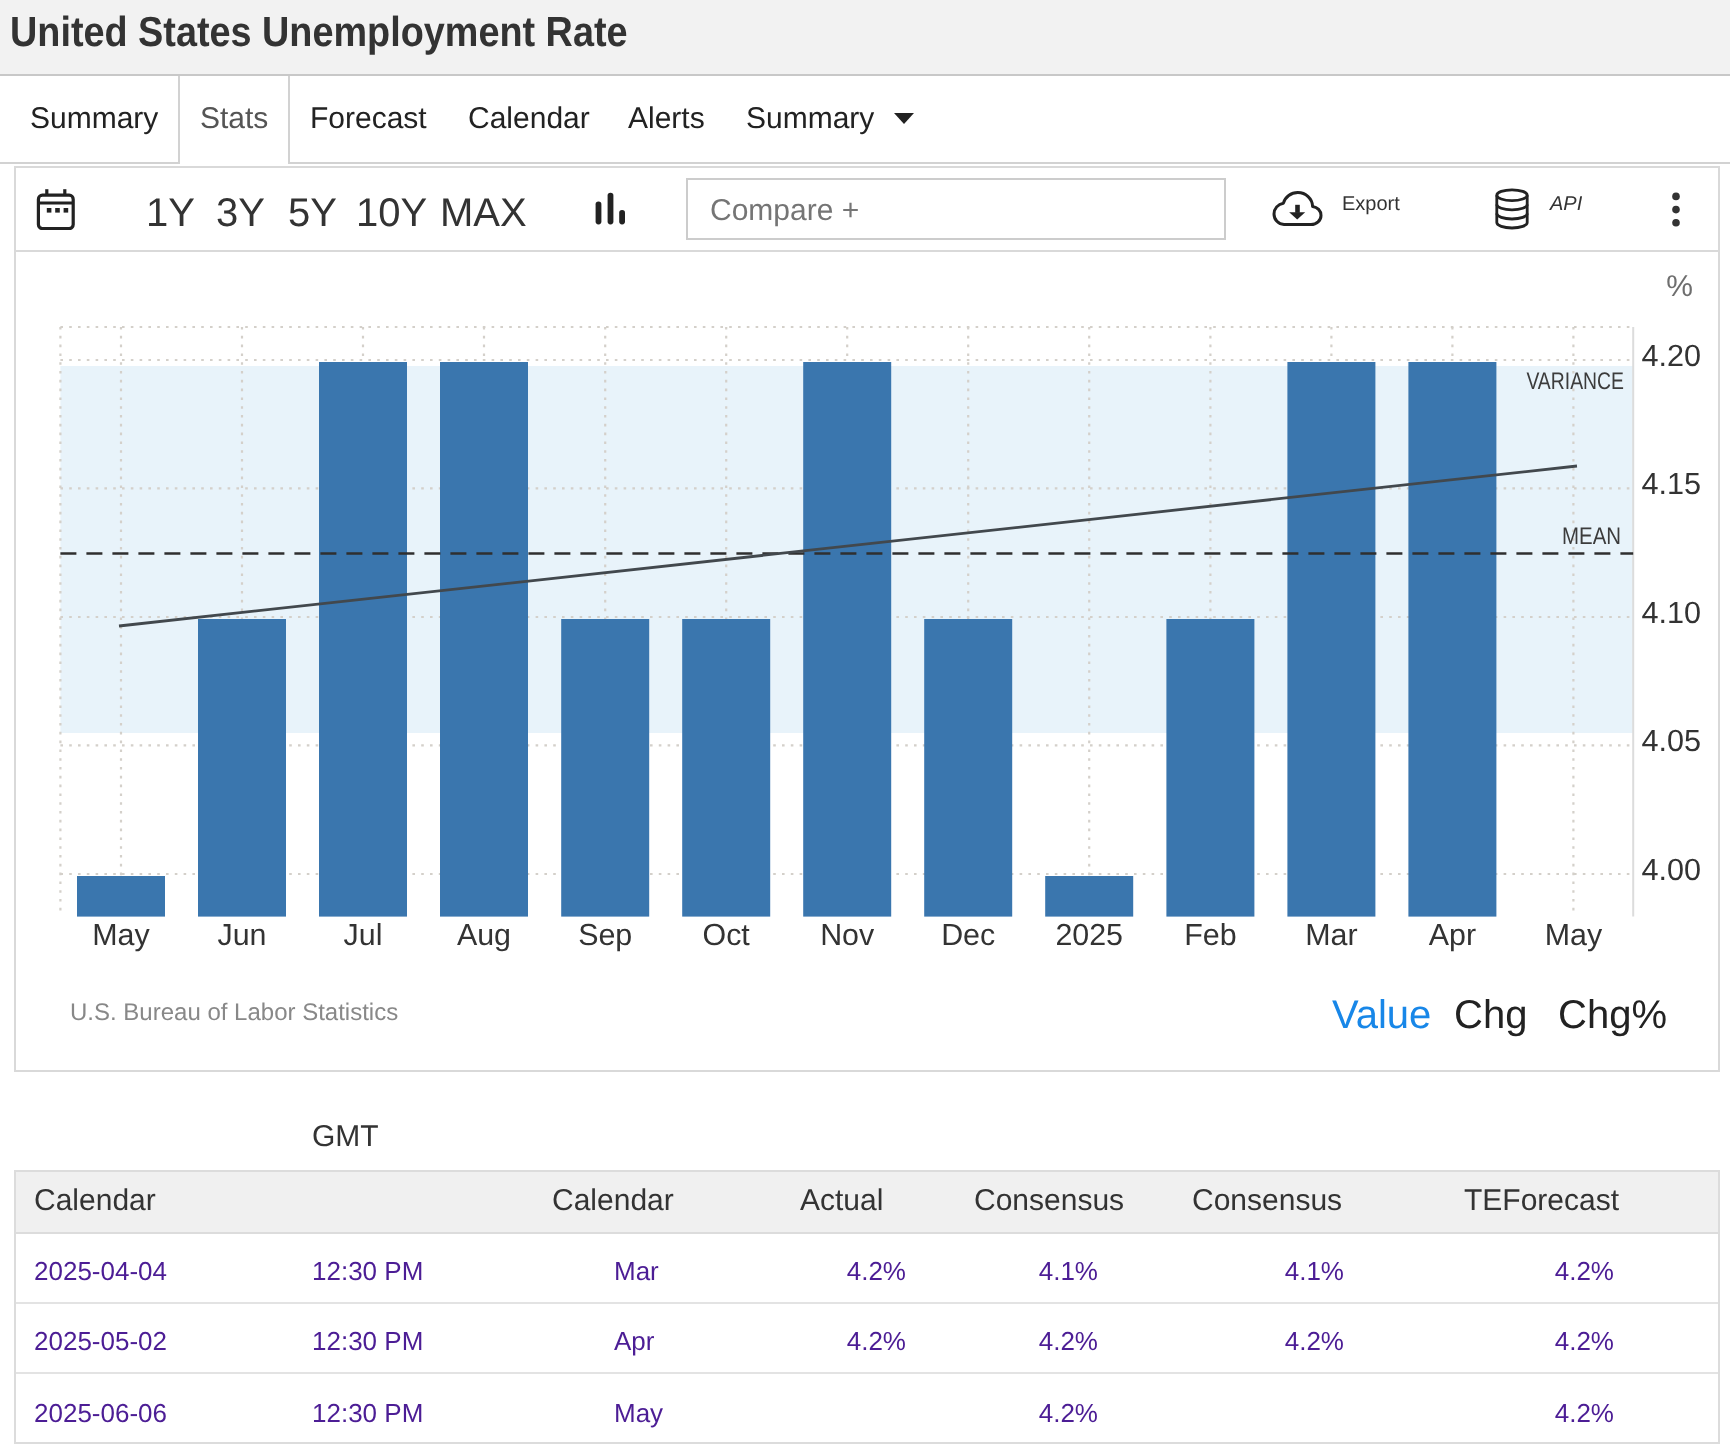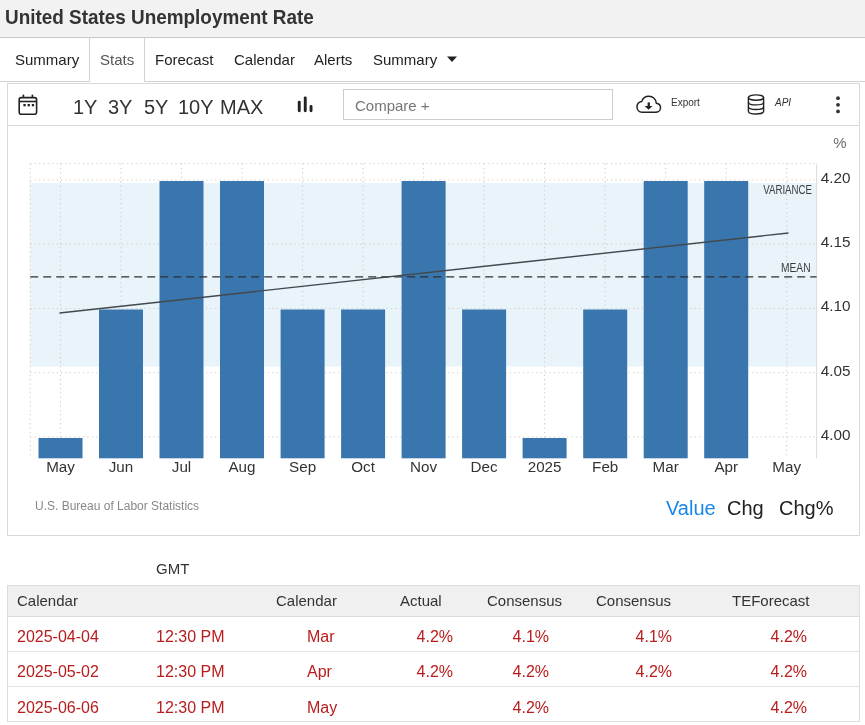--- a/index.html
+++ b/index.html
@@ -15,21 +15,21 @@
 .per{top:96px;font-size:20px;color:#333;}
 #comparebox{left:343px;top:88.5px;width:269.5px;height:31.5px;border:1px solid #ccc;box-sizing:border-box;}
 #comparetext{left:355px;top:97px;font-size:15px;color:#757575;}
 #chartpanel{left:7px;top:125.5px;width:853px;height:410px;border:1px solid #d9d9d9;border-top:none;box-sizing:border-box;background:#fff;}
 #src{left:35px;top:499px;font-size:12px;color:#888;}
 .flink{top:497px;font-size:20px;color:#222;}
 #tablebox{left:7px;top:585px;width:853px;height:137px;border:1px solid #dcdcdc;box-sizing:border-box;}
 #thead{left:7px;top:585px;width:853px;height:32px;background:#f0f0f0;border:1px solid #dcdcdc;border-bottom:1px solid #dcdcdc;box-sizing:border-box;}
 .rowline{height:1px;background:#e3e3e3;left:8px;width:851px;}
 .th{font-size:15px;color:#333;}
-.td{font-size:16px;color:#b91c1c;}
+.td{font-size:13px;color:#4c1d95;}
 </style>
 </head>
 <body>
 <div id="page">
   <div class="abs" id="titlebar"></div>
   <div class="abs" id="title">United States Unemployment Rate</div>
 
   <div class="abs tabline" style="left:0;width:89px;"></div>
   <div class="abs tabline" style="left:144px;width:721px;"></div>
   <div class="abs tabv" style="left:89px;"></div>

